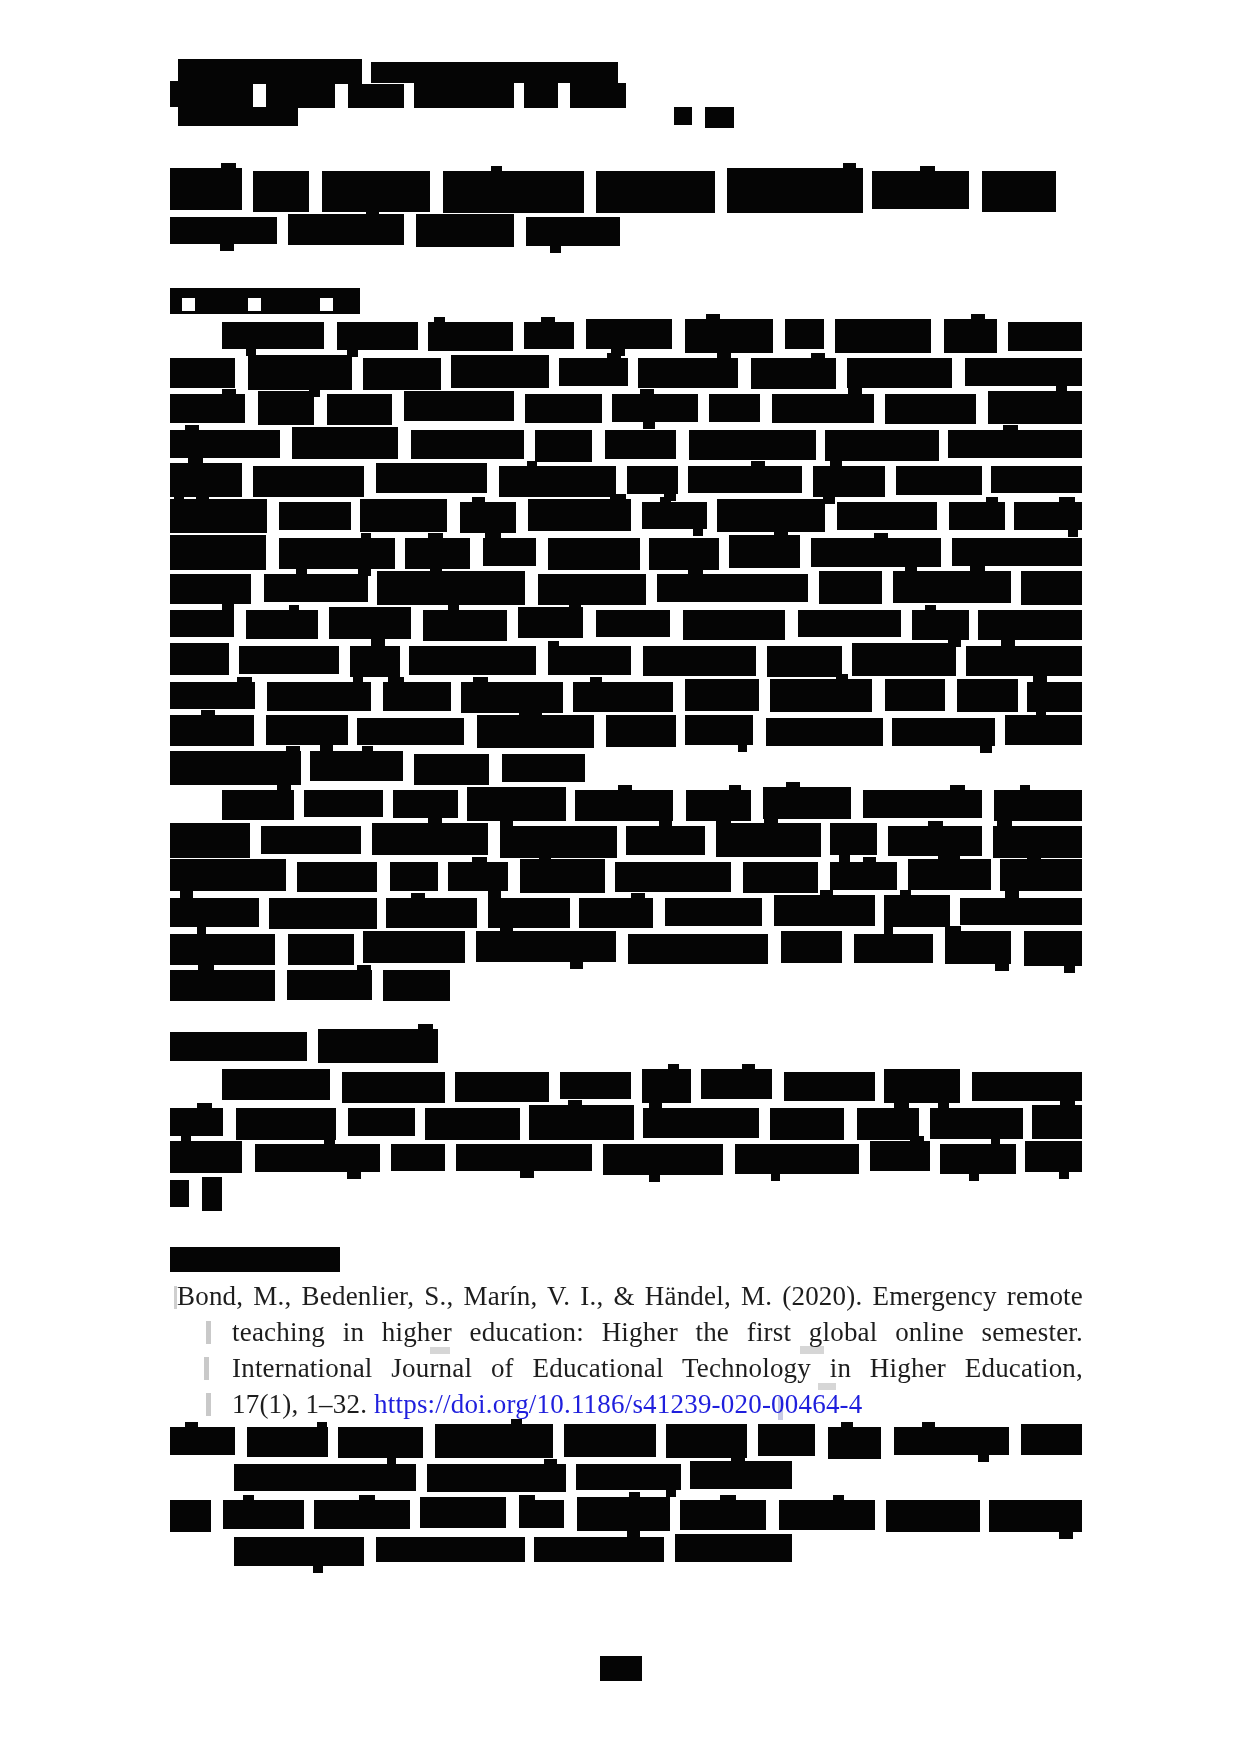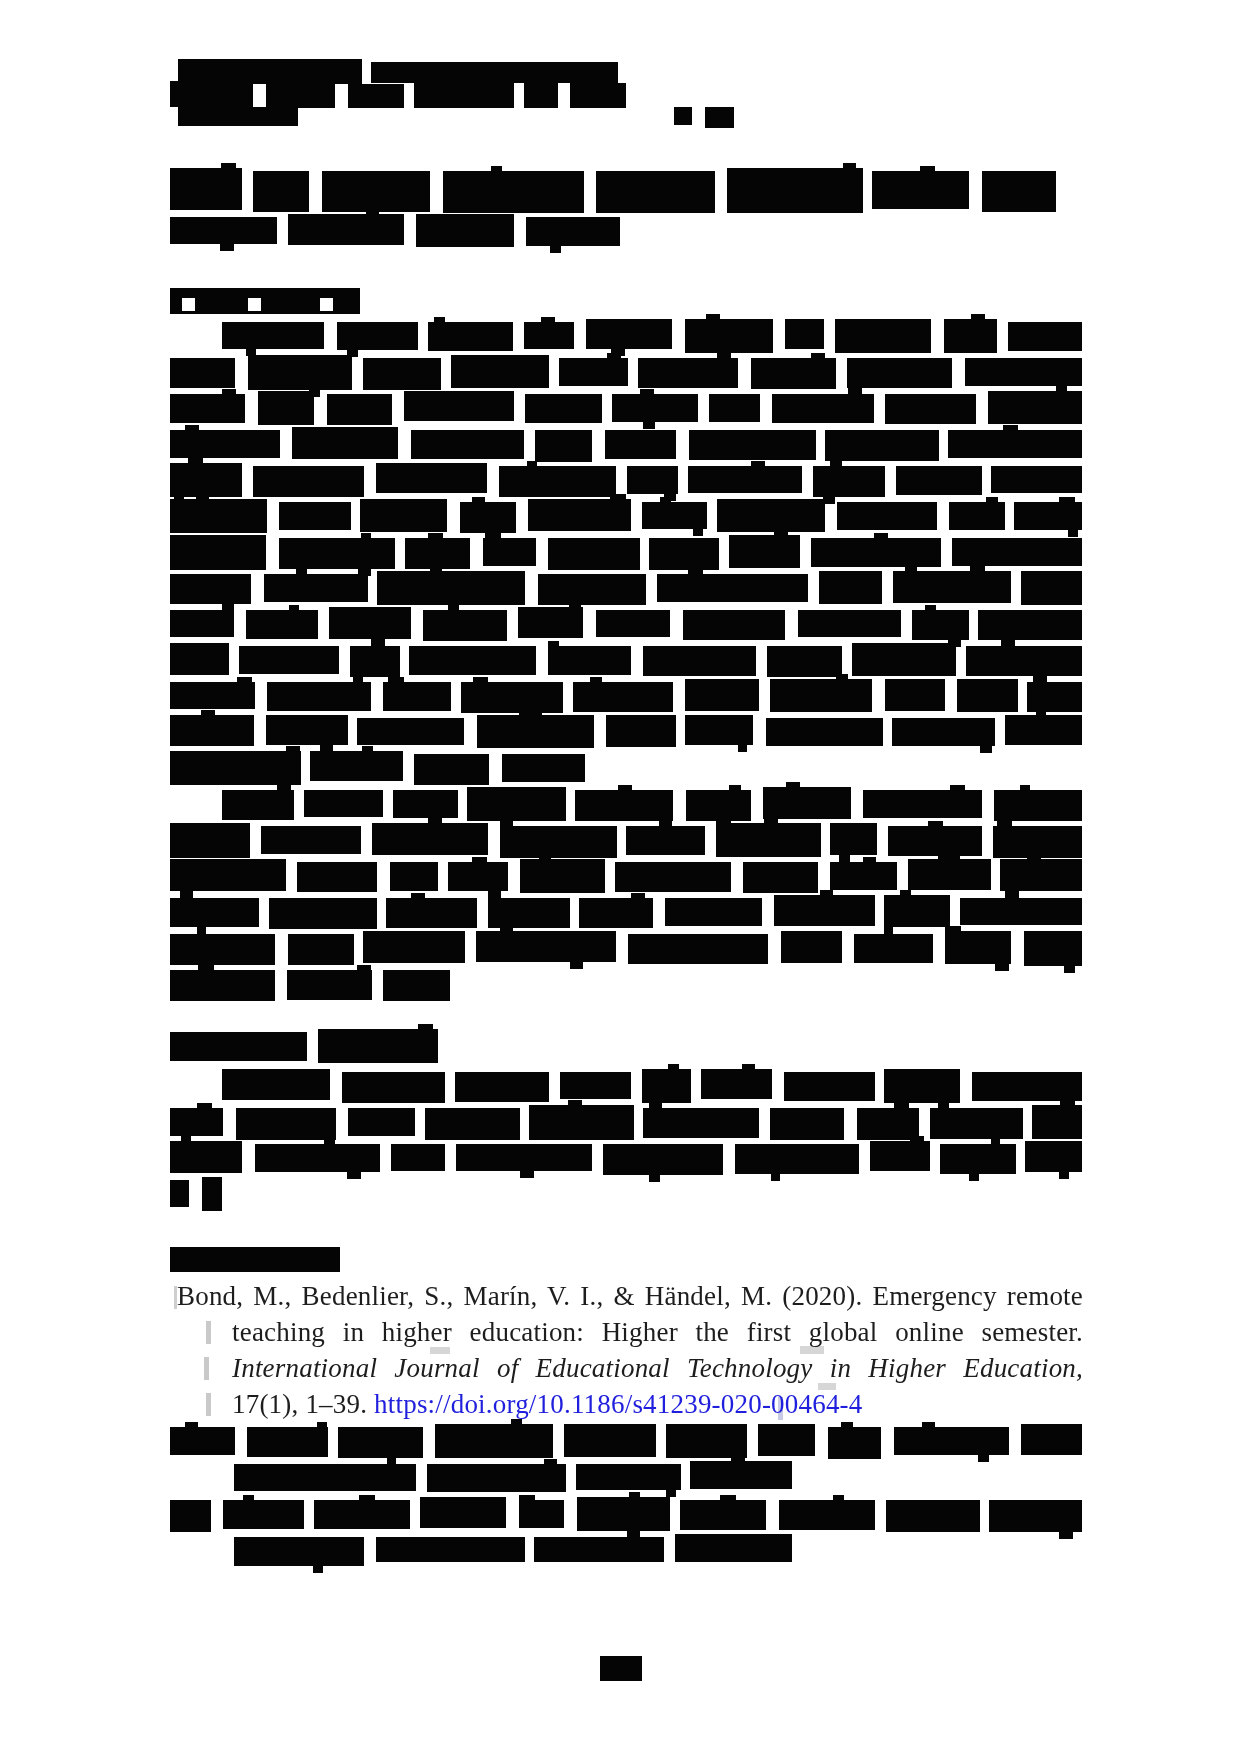--- a/index.html
+++ b/index.html
@@ -588,17 +588,17 @@
       <div class="artifact" style="left: 206px; top: 1393px; width: 5px; height: 23px; background: rgb(201, 201, 201);"></div>
       <div class="artifact" style="left: 430px; top: 1347px; width: 20px; height: 7px; background: rgb(214, 214, 214);"></div>
       <div class="artifact" style="left: 800px; top: 1346px; width: 24px; height: 8px; background: rgb(214, 214, 214);"></div>
       <div class="artifact" style="left: 818px; top: 1383px; width: 18px; height: 7px; background: rgb(214, 214, 214);"></div>
       <div class="artifact" style="left: 778px; top: 1397px; width: 5px; height: 23px; background: rgb(201, 203, 228);"></div>
     </div>
 
   <div>
     <div class="ref-line ref-just" style="left:177px;top:1278px;width:906px;">Bond, M., Bedenlier, S., Marín, V. I., &amp; Händel, M. (2020). Emergency remote</div>
     <div class="ref-line ref-just" style="left:232px;top:1314px;width:851px;">teaching in higher education: Higher the first global online semester.</div>
-    <div class="ref-line ref-just" style="left:232px;top:1350px;width:851px;font-style:italic;">International Journal of Educational Technology in Higher Education,</div>
-    <div class="ref-line" style="left:232px;top:1386px;"><span>17(1), 1–39. </span><a href="#" style="color: rgb(31, 31, 221);">https://doi.org/10.1186/s41239-020-00464-4</a></div>
+    <div class="ref-line ref-just" style="left:232px;top:1350px;width:851px;">International Journal of Educational Technology in Higher Education,</div>
+    <div class="ref-line" style="left:232px;top:1386px;"><span>17(1), 1–32. </span><a href="#" style="color: rgb(31, 31, 221);">https://doi.org/10.1186/s41239-020-00464-4</a></div>
   </div>
 
 </div>
 
 </body></html>

